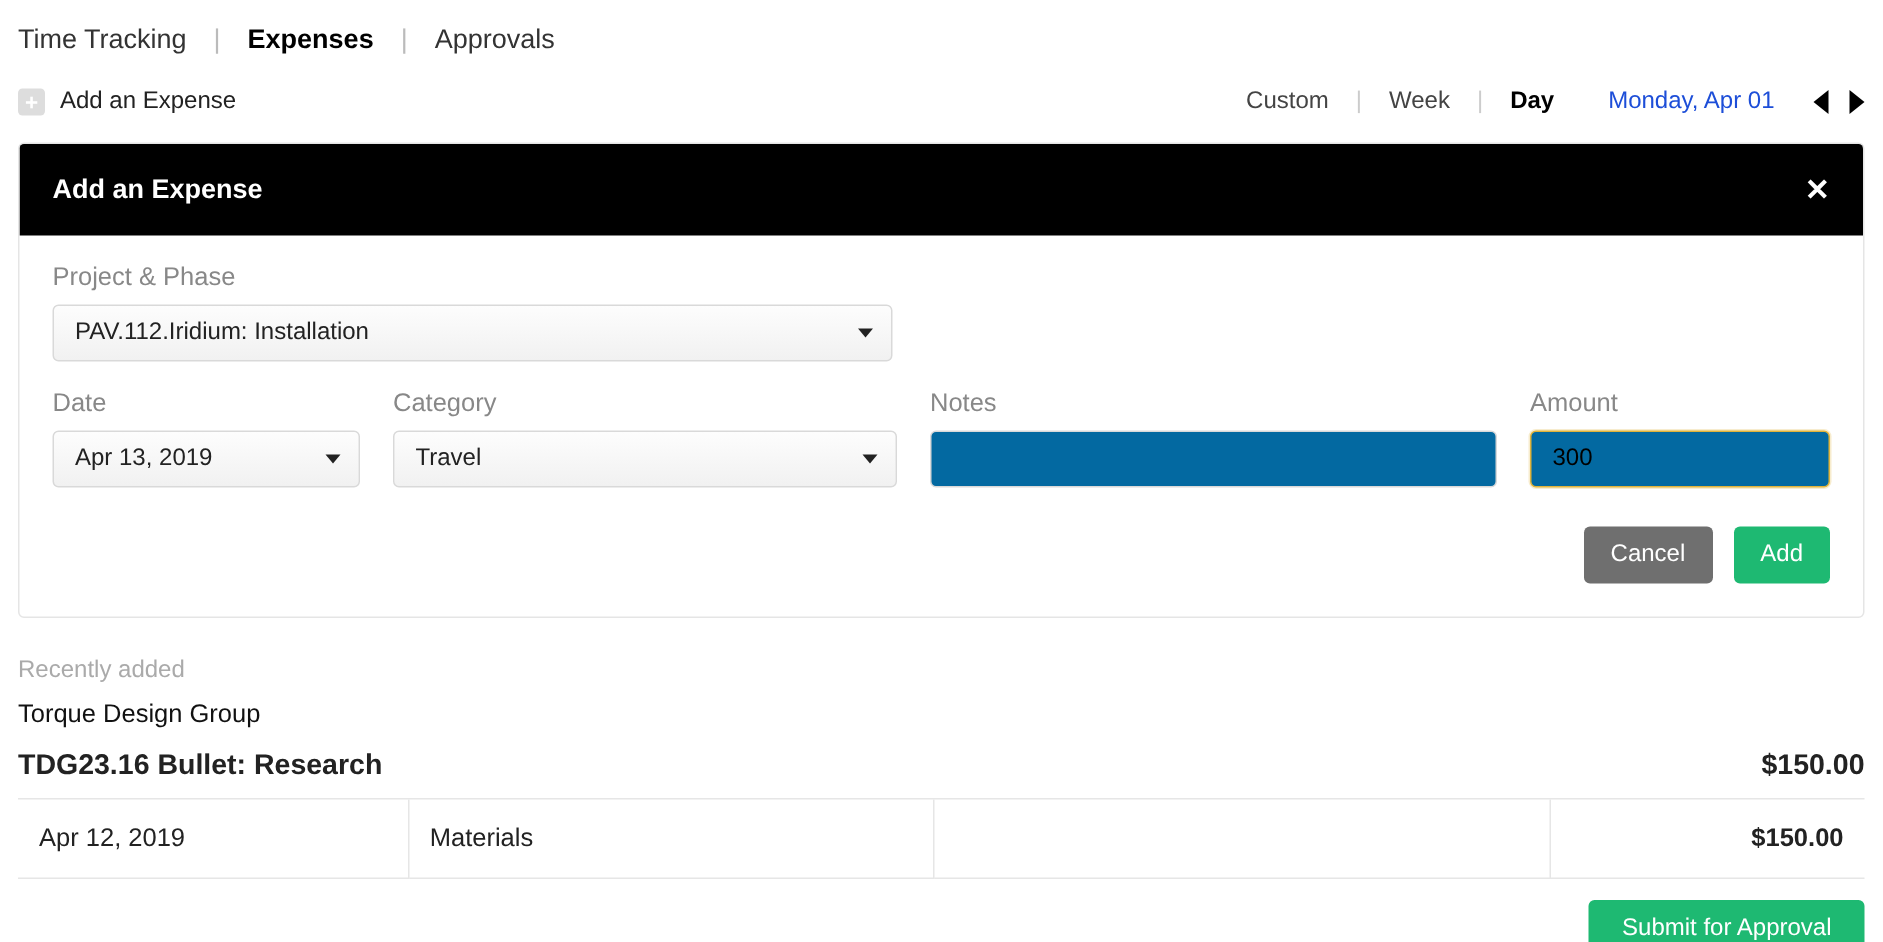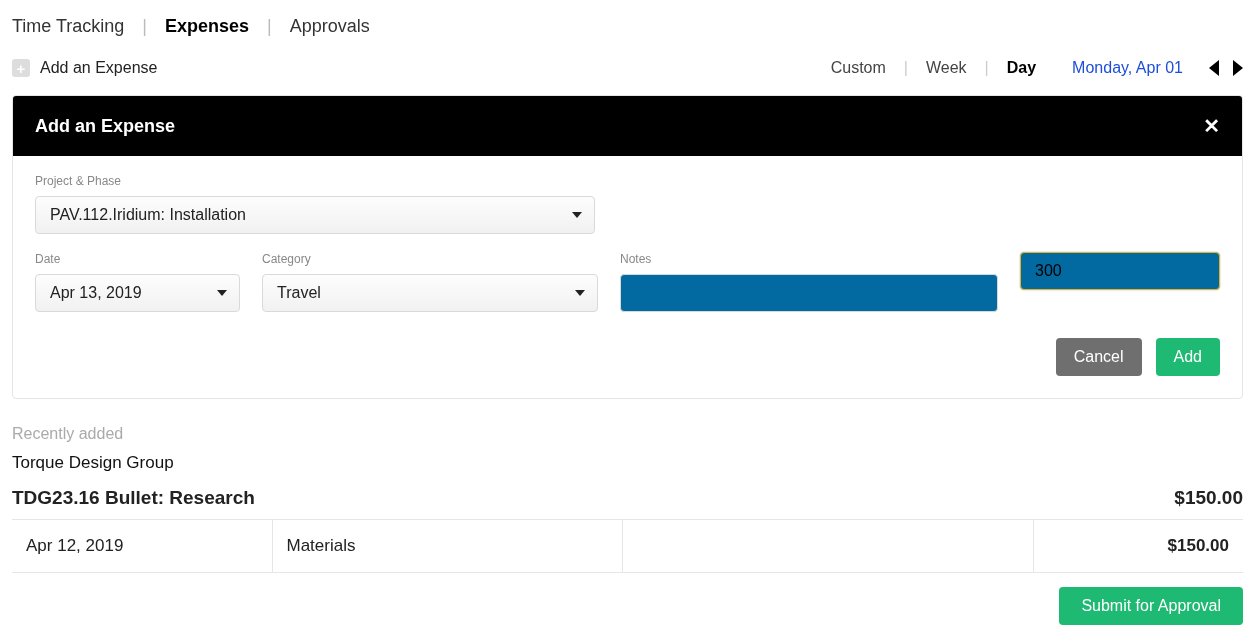--- a/index.html
+++ b/index.html
@@ -26,21 +26,21 @@
   .arrows { display:flex; gap:14px; }
   .arrow { width:0; height:0; cursor:pointer;}
   .arrow.left { border-top:8px solid transparent; border-bottom:8px solid transparent; border-right:10px solid #000;}
   .arrow.right { border-top:8px solid transparent; border-bottom:8px solid transparent; border-left:10px solid #000;}
 
   
   .card { border:1px solid #e5e5e5; border-radius:4px; overflow:hidden; margin-bottom:26px;}
   .cardhead { background:#000; color:#fff; display:flex; align-items:center; justify-content:space-between; padding:18px 22px; font-size:18px; font-weight:600;}
   .closex { font-size:20px; font-weight:700; cursor:pointer;}
   .cardbody { padding:18px 22px 22px 22px;}
-  .fieldlabel { color:#888; font-size:12px; margin-bottom:8px;}
+  .fieldlabel { color:#888; font-size:17px; margin-bottom:8px;}
   .row { display:flex; gap:22px; }
   .select, .input {
     height:38px; border:1px solid #d9d9d9; border-radius:4px;
     background: linear-gradient(#fdfdfd,#f1f1f1);
     padding:0 34px 0 14px; font-size:16px; color:#222;
     display:flex; align-items:center; position:relative; cursor:pointer;
   }
   .select .caret { position:absolute; right:12px; top:50%; transform:translateY(-50%); width:0; height:0; border-left:5px solid transparent; border-right:5px solid transparent; border-top:6px solid #222;}
   .input { background:#0369a1; cursor:text; }
   .input.amount { border:1px solid #e0b33a; box-shadow:0 0 0 1px rgba(224,179,58,.25);}
@@ -131,20 +131,21 @@
             <span class="caret"></span>
           </div>
         </div>
         <div class="notesfld">
           <div class="fieldlabel">Notes</div>
           <div class="input">
             <input type="text" value="" style="">
           </div>
         </div>
         <div>
+          <div class="fieldlabel">Amount</div>
           <div class="input amount amtfld">
             <input type="text" value="300" style="">
           </div>
         </div>
       </div>
 
       <div class="actions">
         <button class="btn cancel">Cancel</button>
         <button class="btn add">Add</button>
       </div>

